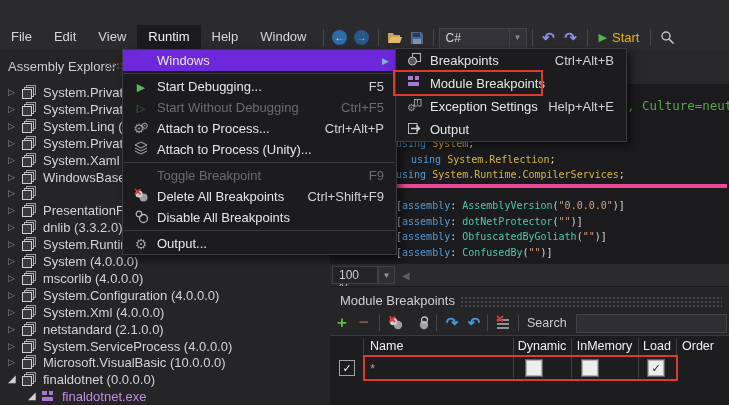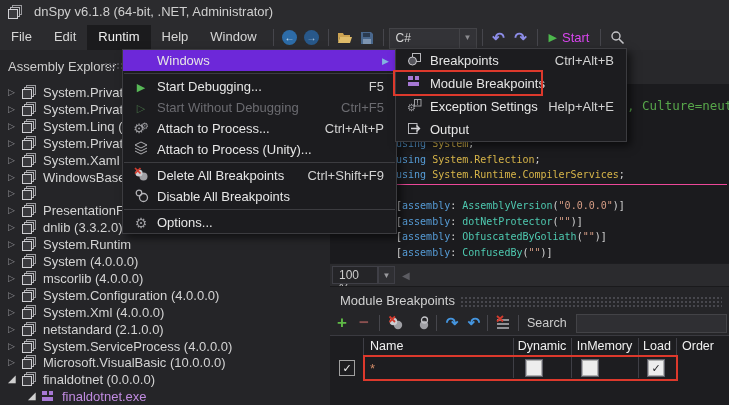--- a/index.html
+++ b/index.html
@@ -38,21 +38,21 @@
   .tree-row{position:absolute;left:0;width:330px;height:17px;white-space:nowrap;overflow:hidden;}
   .tree-exp{position:absolute;top:3px;font-size:9px;color:#8f8f93;}
   .tree-exp.open{color:#d0d0d0;font-size:10px;top:2px;}
   .tree-ico{position:absolute;top:1px;}
   .tree-lbl{position:absolute;top:1px;color:#d4d4d4;}
   .tree-lbl.purple{color:#c08be0;}
   
   #tabstrip{left:330px;top:50px;width:399px;height:34px;background:#28282b;border-bottom:1px solid #1d1d20;}
   #editor{left:330px;top:84px;width:399px;height:179px;background:#1b1b1e;overflow:hidden;}
   .code-line{position:absolute;left:66px;right:2px;height:15px;font-family:"DejaVu Sans Mono",monospace;font-size:10px;white-space:pre;}
-  .code-line.uline{border-bottom:1px solid #ec4899;}
+  .code-line.uline{border-bottom:4px solid #ec4899;}
   .tk-kw{color:#569cd6;}.tk-ns{color:#d7b549;}.tk-pn{color:#d4d4d4;}
   .tk-ty{color:#4ec9b0;}.tk-st{color:#d69d85;}
   #comment-frag{position:absolute;left:297px;top:14px;font-family:"DejaVu Sans Mono",monospace;font-size:12.5px;color:#57a64a;white-space:pre;}
   
   #scrollrow{left:330px;top:263px;width:399px;height:23px;background:#2b2b2e;border-top:1px solid #1d1d20;}
   #zoom-box{position:absolute;left:2px;top:2px;width:46px;height:18px;background:#252528;border:1px solid #3f3f46;color:#cccccc;font-size:12px;padding:1px 6px;box-sizing:border-box;}
   #zoom-arrow{position:absolute;left:48px;top:2px;width:17px;height:18px;background:#2f2f33;border:1px solid #3f3f46;color:#9a9a9e;font-size:8px;text-align:center;line-height:17px;box-sizing:border-box;}
   #hscroll-left{position:absolute;left:72px;top:6px;color:#5c5c62;font-size:10px;}
   
   #bpanel{left:330px;top:286px;width:399px;height:119px;background:#252528;border-top:1px solid #1a1a1c;}
@@ -87,29 +87,26 @@
   .menu-item.disabled .mi-lbl,.menu-item.disabled .mi-sc{color:#6b6b70;}
   .menu-item .mi-sub{position:absolute;right:7px;color:#83b3e0;font-size:9px;}
   .menu-sep{height:1px;background:#3c3c40;margin:2px 1px;}
   .gear-g{color:#9d9da1;font-size:13px;}
 </style>
 </head>
 <body>
 
 <div id="app">
 
-  <div id="titlebar" class="abs">
-    <span class="asm-ico abs" style="left:8px;top:5px;"><span class="b1"></span><span class="b2"></span><span class="b3"></span></span>
-    <span class="abs" style="left:34px;top:4px;color:#cfcfcf;">dnSpy v6.1.8 (64-bit, .NET, Administrator)</span>
-  </div>
 
   <div id="menubar" class="abs">
     <span id="menubar-items" style="display:flex;">
         <span class="mb-item">File</span>
         <span class="mb-item">Edit</span>
+        <span class="mb-item">View</span>
         <span class="mb-item active">Runtim</span>
         <span class="mb-item">Help</span>
         <span class="mb-item">Window</span>
       </span>
     <span class="tb-sep"></span>
     <span class="tb-ico">
         <span class="nav-circle">←</span>
       </span>
     <span class="tb-ico">
         <span class="nav-circle dim">→</span>
@@ -136,21 +133,21 @@
     <span class="tb-sep"></span>
     <span class="tb-ico">
         <span class="undo-redo">↶</span>
       </span>
     <span class="tb-ico">
         <span class="undo-redo">↷</span>
       </span>
     <span class="tb-sep"></span>
     <span id="start-btn">
       <span class="play-tri">▶</span>
-      <span style="color:#d946ef;">Start</span>
+      <span style="color:#eab308;">Start</span>
     </span>
     <span class="tb-sep"></span>
     <span class="tb-ico">
       <svg width="15" height="15" viewBox="0 0 15 15">
           <circle cx="6" cy="6" r="4" stroke="#c4c4c8" stroke-width="1.4" fill="none"></circle>
           <line x1="9" y1="9" x2="13.5" y2="13.5" stroke="#c4c4c8" stroke-width="1.6"></line>
         </svg>
     </span>
   </div>
 
@@ -330,21 +327,21 @@
         </div>
       </div>
   </div>
 
   <div id="tabstrip" class="abs"></div>
 
   <div id="editor" class="abs">
     <span id="comment-frag">, Culture=neutra</span>
     <div id="code-lines">
         <div class="code-line" style="top: 54px;"><span class="tk-kw">using</span><span class="tk-pn"> </span><span class="tk-ns">System</span><span class="tk-pn">;</span></div>
-        <div class="code-line" style="top: 69.5px;"><span class="tk-kw">using</span><span class="tk-pn"> </span><span class="tk-ns">System.Reflection</span><span class="tk-pn">;</span></div>
+        <div class="code-line" style="top: 69.5px; padding-left: 15px;"><span class="tk-kw">using</span><span class="tk-pn"> </span><span class="tk-ns">System.Reflection</span><span class="tk-pn">;</span></div>
         <div class="code-line uline" style="top: 85px;"><span class="tk-kw">using</span><span class="tk-pn"> </span><span class="tk-ns">System.Runtime.CompilerServices</span><span class="tk-pn">;</span></div>
         <div class="code-line" style="top: 100.5px;"></div>
         <div class="code-line" style="top: 116px;"><span class="tk-pn">[</span><span class="tk-kw">assembly</span><span class="tk-pn">: </span><span class="tk-ty">AssemblyVersion</span><span class="tk-pn">(</span><span class="tk-st">"0.0.0.0"</span><span class="tk-pn">)]</span></div>
         <div class="code-line" style="top: 131.5px;"><span class="tk-pn">[</span><span class="tk-kw">assembly</span><span class="tk-pn">: </span><span class="tk-ty">dotNetProtector</span><span class="tk-pn">(</span><span class="tk-st">""</span><span class="tk-pn">)]</span></div>
         <div class="code-line" style="top: 147px;"><span class="tk-pn">[</span><span class="tk-kw">assembly</span><span class="tk-pn">: </span><span class="tk-ty">ObfuscatedByGoliath</span><span class="tk-pn">(</span><span class="tk-st">""</span><span class="tk-pn">)]</span></div>
         <div class="code-line" style="top: 162.5px;"><span class="tk-pn">[</span><span class="tk-kw">assembly</span><span class="tk-pn">: </span><span class="tk-ty">ConfusedBy</span><span class="tk-pn">(</span><span class="tk-st">""</span><span class="tk-pn">)]</span></div>
       </div>
   </div>
 
   <div id="scrollrow" class="abs">
@@ -440,40 +437,44 @@
       </div>
       <div class="menu-item">
         <span class="mi-ico"><svg width="14" height="14" viewBox="0 0 14 14">
             <path d="M7 1 L13 4 L7 7 L1 4 Z" fill="none" stroke="#b0b0b4"></path>
             <path d="M1 7 L7 10 L13 7" fill="none" stroke="#b0b0b4"></path>
             <path d="M1 10 L7 13 L13 10" fill="none" stroke="#b0b0b4"></path>
           </svg></span>
         <span class="mi-lbl">Attach to Process (Unity)...</span>
       </div>
       <div class="menu-sep"></div>
+      <div class="menu-item disabled">
+        <span class="mi-lbl">Toggle Breakpoint</span>
+        <span class="mi-sc">F9</span>
+      </div>
       <div class="menu-item">
         <span class="mi-ico"><svg width="15" height="15" viewBox="0 0 15 15">
             <circle cx="9.5" cy="9.5" r="4" fill="#9f9fa4"></circle>
             <circle cx="5" cy="6" r="3.6" fill="#cdcdd1"></circle>
             <path d="M1 1 L6.5 6.5 M6.5 1 L1 6.5" stroke="#d23b2e" stroke-width="1.7"></path>
           </svg></span>
         <span class="mi-lbl">Delete All Breakpoints</span>
         <span class="mi-sc">Ctrl+Shift+F9</span>
       </div>
       <div class="menu-item">
         <span class="mi-ico"><svg width="15" height="15" viewBox="0 0 15 15">
             <circle cx="9.5" cy="9.5" r="4" stroke="#b4b4b8" stroke-width="1.3" fill="none"></circle>
             <circle cx="5" cy="5" r="2.8" stroke="#b4b4b8" stroke-width="1.2" fill="none"></circle>
           </svg></span>
         <span class="mi-lbl">Disable All Breakpoints</span>
       </div>
       <div class="menu-sep"></div>
       <div class="menu-item">
         <span class="mi-ico"><span class="gear-g" style="font-size:14px;">⚙</span></span>
-        <span class="mi-lbl">Options...</span>
+        <span class="mi-lbl">Output...</span>
       </div>
     </div>
 
   <div id="windows-submenu" class="popup">
       <div class="menu-item">
         <span class="mi-ico"><svg width="15" height="15" viewBox="0 0 15 15">
             <rect x="5.5" y="1.5" width="8" height="8" fill="none" stroke="#b8b8bc"></rect>
             <circle cx="5.5" cy="9" r="4" fill="#55555c" stroke="#c8c8cc"></circle>
           </svg></span>
         <span class="mi-lbl">Breakpoints</span>

